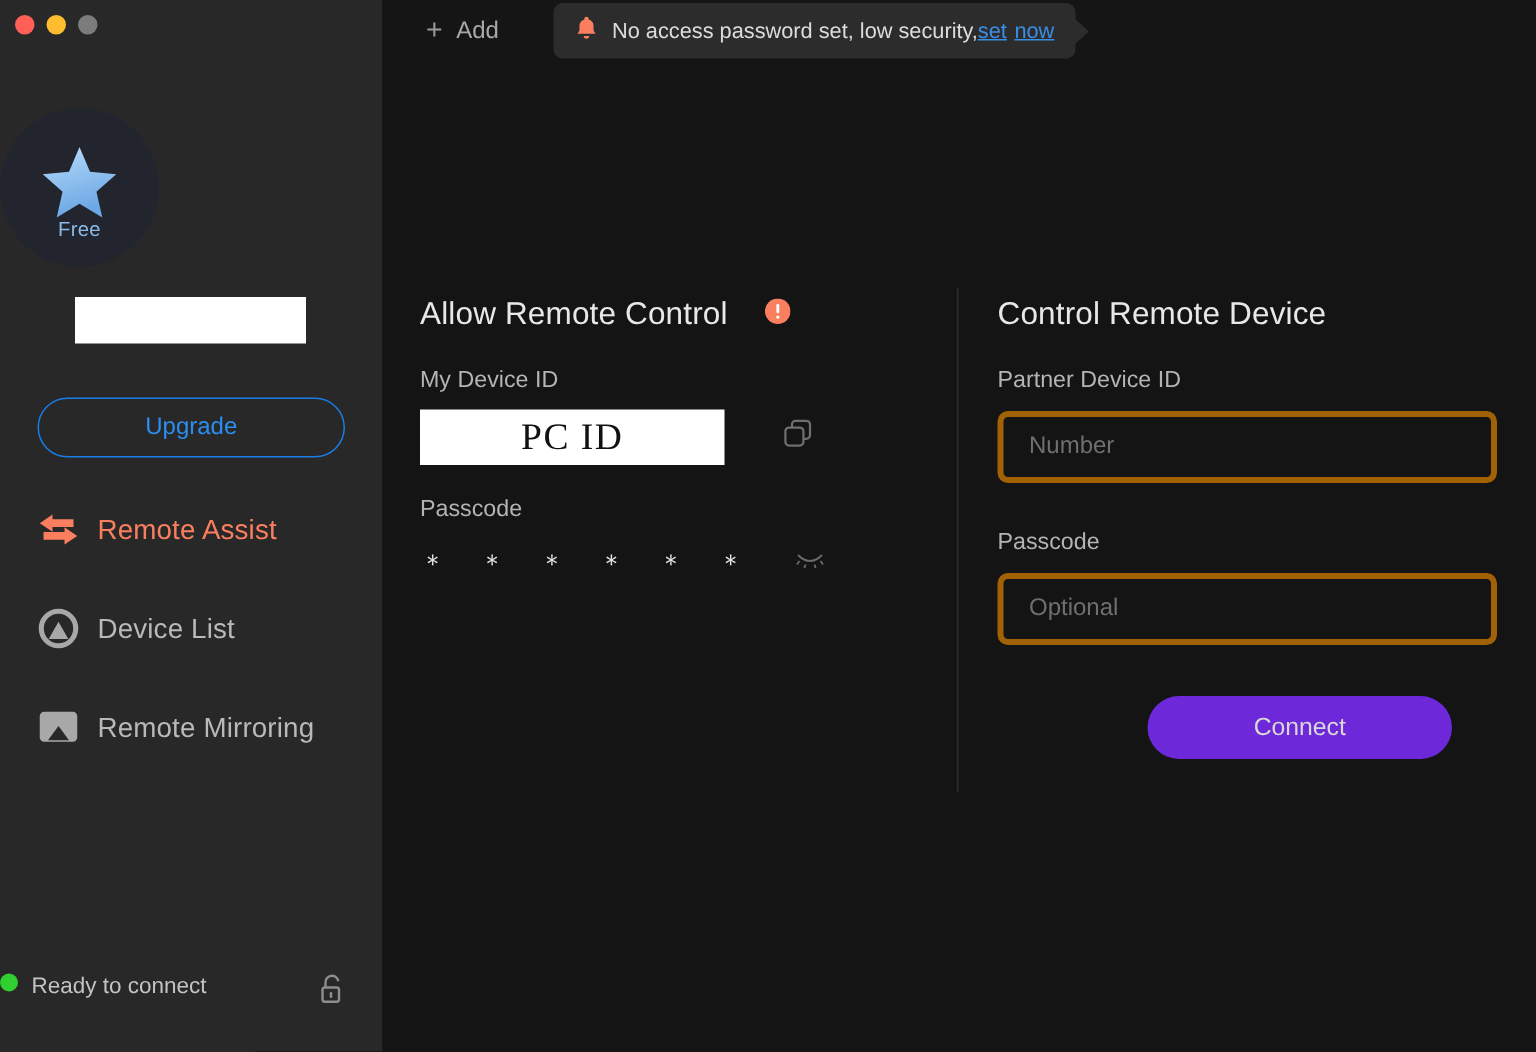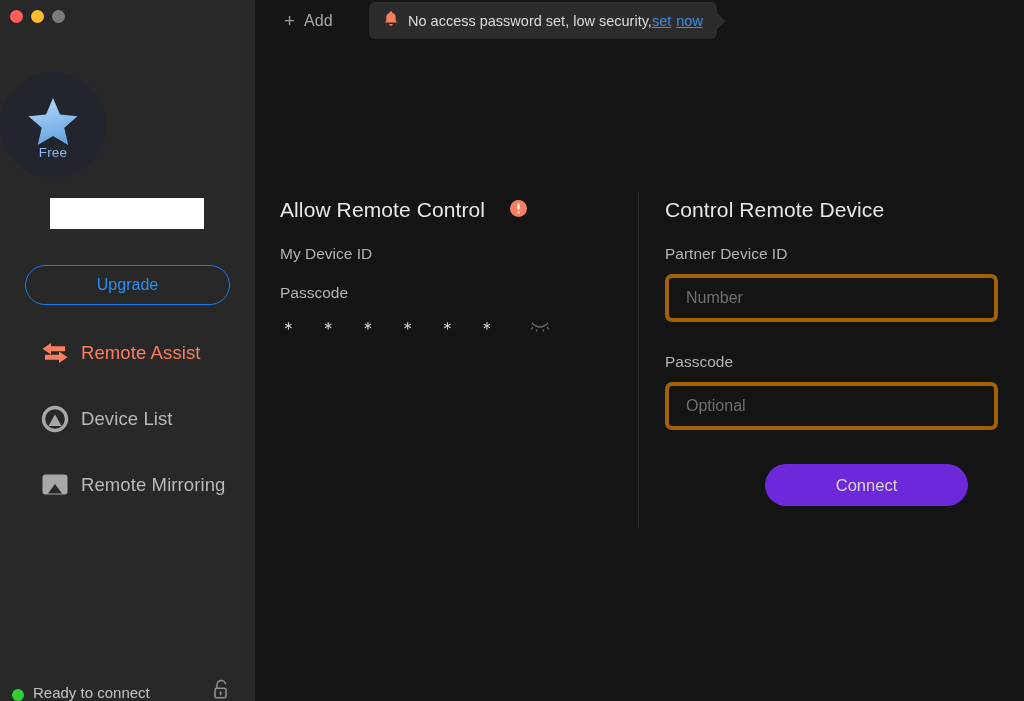--- a/index.html
+++ b/index.html
@@ -54,34 +54,34 @@
     border:1.5px solid #1a7ee8; border-radius:20px;
     background:transparent; color:#2b8ef0;
     font-size:16px; font-family:"Liberation Sans", sans-serif;
     cursor:pointer;
     display:flex; align-items:center; justify-content:center;
   }
 
   .nav { position:absolute; left:0; top:332px; width:255px; }
   .nav-item {
     display:flex; align-items:center;
-    height:42px; padding-left:40px; margin-bottom:24px;
+    height:42px; padding-left:24px; margin-bottom:24px;
     cursor:pointer;
   }
   .nav-icon {
     width:30px; height:30px;
     display:flex; align-items:center; justify-content:center;
     margin-right:11px; flex:0 0 30px;
   }
   .nav-label { font-size:18.5px; color:#b9b9b9; letter-spacing:.1px; }
   .nav-item.active .nav-label { color:#f97f5e; }
 
   .status-bar {
     position:absolute; left:0; bottom:0; width:249px; height:52px;
-    display:flex; align-items:flex-end; padding:0 18px 0 12px;
+    display:flex; align-items:flex-start; padding:0 18px 0 0;
   }
   .status-dot {
     width:12px; height:12px; border-radius:50%;
     background:#2fd02f; margin-right:9px; flex:0 0 12px;
   }
   .status-text { font-size:15px; color:#c3c3c3; flex:1; }
   .lock-icon { width:20px; height:22px; display:block; }
 
   
   .main { position:relative; flex:1; height:701px; background:#141414; }
@@ -296,20 +296,31 @@
             <svg width="17" height="17" viewBox="0 0 17 17">
               <circle cx="8.5" cy="8.5" r="8.5" fill="#f97f5e"></circle>
               <rect x="7.6" y="3.6" width="1.9" height="6.2" rx="0.95" fill="#ffffff"></rect>
               <circle cx="8.55" cy="12.4" r="1.15" fill="#ffffff"></circle>
             </svg>
           </span>
         </div>
 
         <div class="field-label">My Device ID</div>
 
+        <div class="id-row">
+          <div class="redact-id">
+            <span>PC ID</span>
+          </div>
+          <span class="copy-icon">
+            <svg width="22" height="22" viewBox="0 0 22 22">
+              <rect x="7" y="2.5" width="12" height="12" rx="2.4" fill="none" stroke="#6e6e6e" stroke-width="1.5"></rect>
+              <rect x="2.6" y="7" width="12" height="12" rx="2.4" fill="#141414" stroke="#6e6e6e" stroke-width="1.5"></rect>
+            </svg>
+          </span>
+        </div>
 
         <div class="field-label">Passcode</div>
 
         <div class="pass-row">
           <span class="pass-dots">＊ ＊ ＊ ＊ ＊ ＊</span>
           <span class="eye-icon">
             <svg width="22" height="14" viewBox="0 0 22 14">
               <path d="M3 4 Q11 12 19 4" fill="none" stroke="#6a6a6a" stroke-width="1.3"></path>
               <path d="M4 8 L2.3 10.4" stroke="#6a6a6a" stroke-width="1.2"></path>
               <path d="M8 10.4 L7.3 12.6" stroke="#6a6a6a" stroke-width="1.2"></path>

